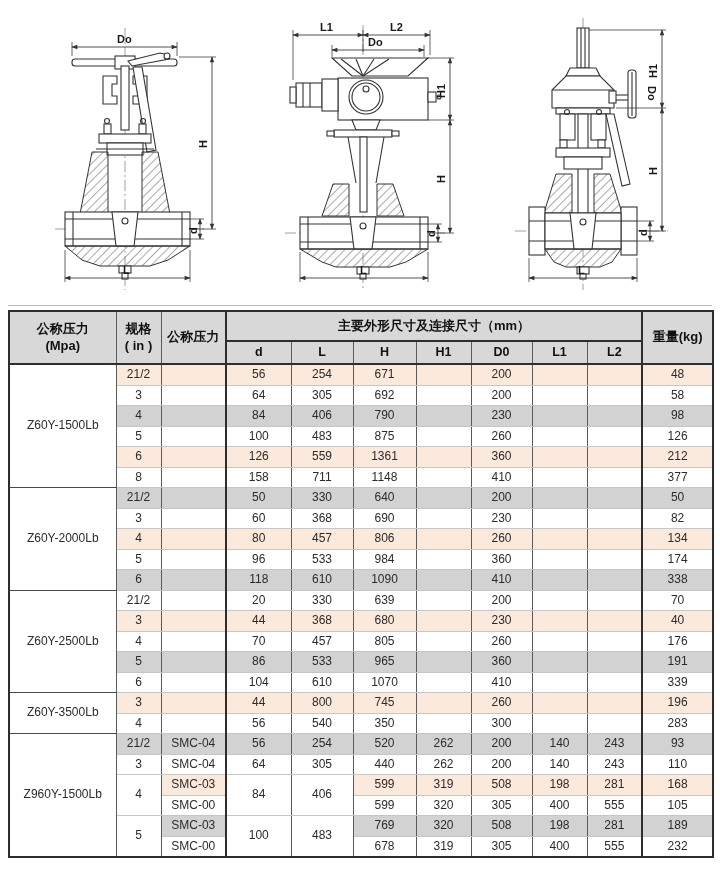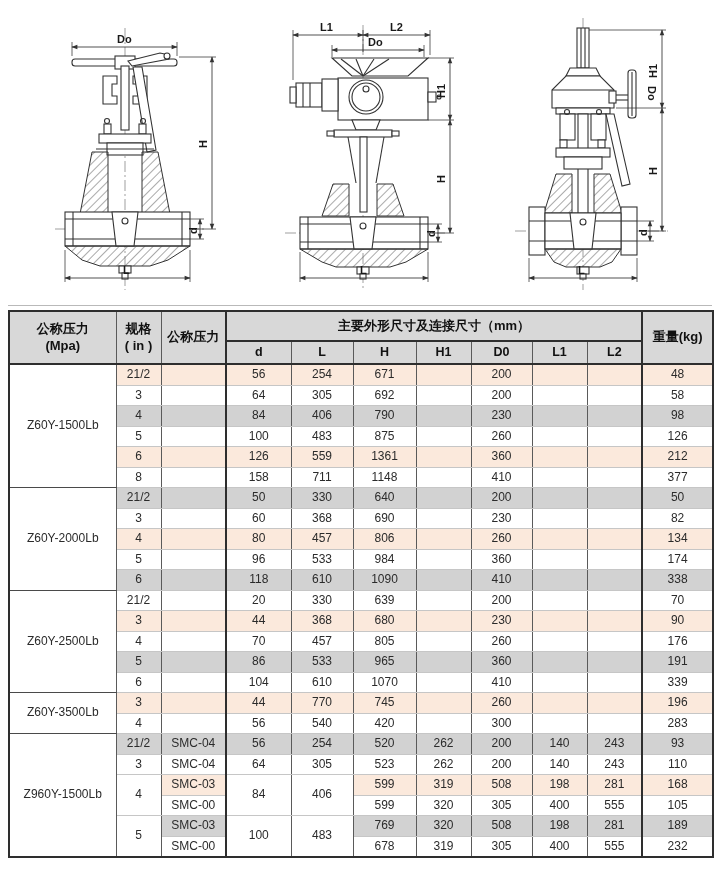--- a/index.html
+++ b/index.html
@@ -432,21 +432,21 @@
           <tr class="tone-peach">
             <td>3</td>
             <td></td>
             <td class="b-thick">44</td>
             <td>368</td>
             <td>680</td>
             <td></td>
             <td>230</td>
             <td></td>
             <td></td>
-            <td class="b-thick">90</td>
+            <td class="b-thick">40</td>
           </tr>
           <tr class="tone-white">
             <td>4</td>
             <td></td>
             <td class="b-thick">70</td>
             <td>457</td>
             <td>805</td>
             <td></td>
             <td>260</td>
             <td></td>
@@ -475,34 +475,34 @@
             <td>410</td>
             <td></td>
             <td></td>
             <td class="b-thick">339</td>
           </tr>
           <tr class="tone-peach group-start">
             <td rowspan="2" class="model-cell">Z60Y-3500Lb</td>
             <td>3</td>
             <td></td>
             <td class="b-thick">44</td>
-            <td>770</td>
+            <td>800</td>
             <td>745</td>
             <td></td>
             <td>260</td>
             <td></td>
             <td></td>
             <td class="b-thick">196</td>
           </tr>
           <tr class="tone-white">
             <td>4</td>
             <td></td>
             <td class="b-thick">56</td>
             <td>540</td>
-            <td>420</td>
+            <td>350</td>
             <td></td>
             <td>300</td>
             <td></td>
             <td></td>
             <td class="b-thick">283</td>
           </tr>
           <tr class="tone-gray group-start">
             <td rowspan="6" class="model-cell">Z960Y-1500Lb</td>
             <td>21/2</td>
             <td>SMC-04</td>
@@ -513,21 +513,21 @@
             <td>200</td>
             <td>140</td>
             <td>243</td>
             <td class="b-thick">93</td>
           </tr>
           <tr class="tone-white">
             <td>3</td>
             <td>SMC-04</td>
             <td class="b-thick">64</td>
             <td>305</td>
-            <td>523</td>
+            <td>440</td>
             <td>262</td>
             <td>200</td>
             <td>140</td>
             <td>243</td>
             <td class="b-thick">110</td>
           </tr>
           <tr class="tone-peach">
             <td rowspan="2" class="merged-white">4</td>
             <td>SMC-03</td>
             <td rowspan="2" class="merged-white b-thick">84</td>

